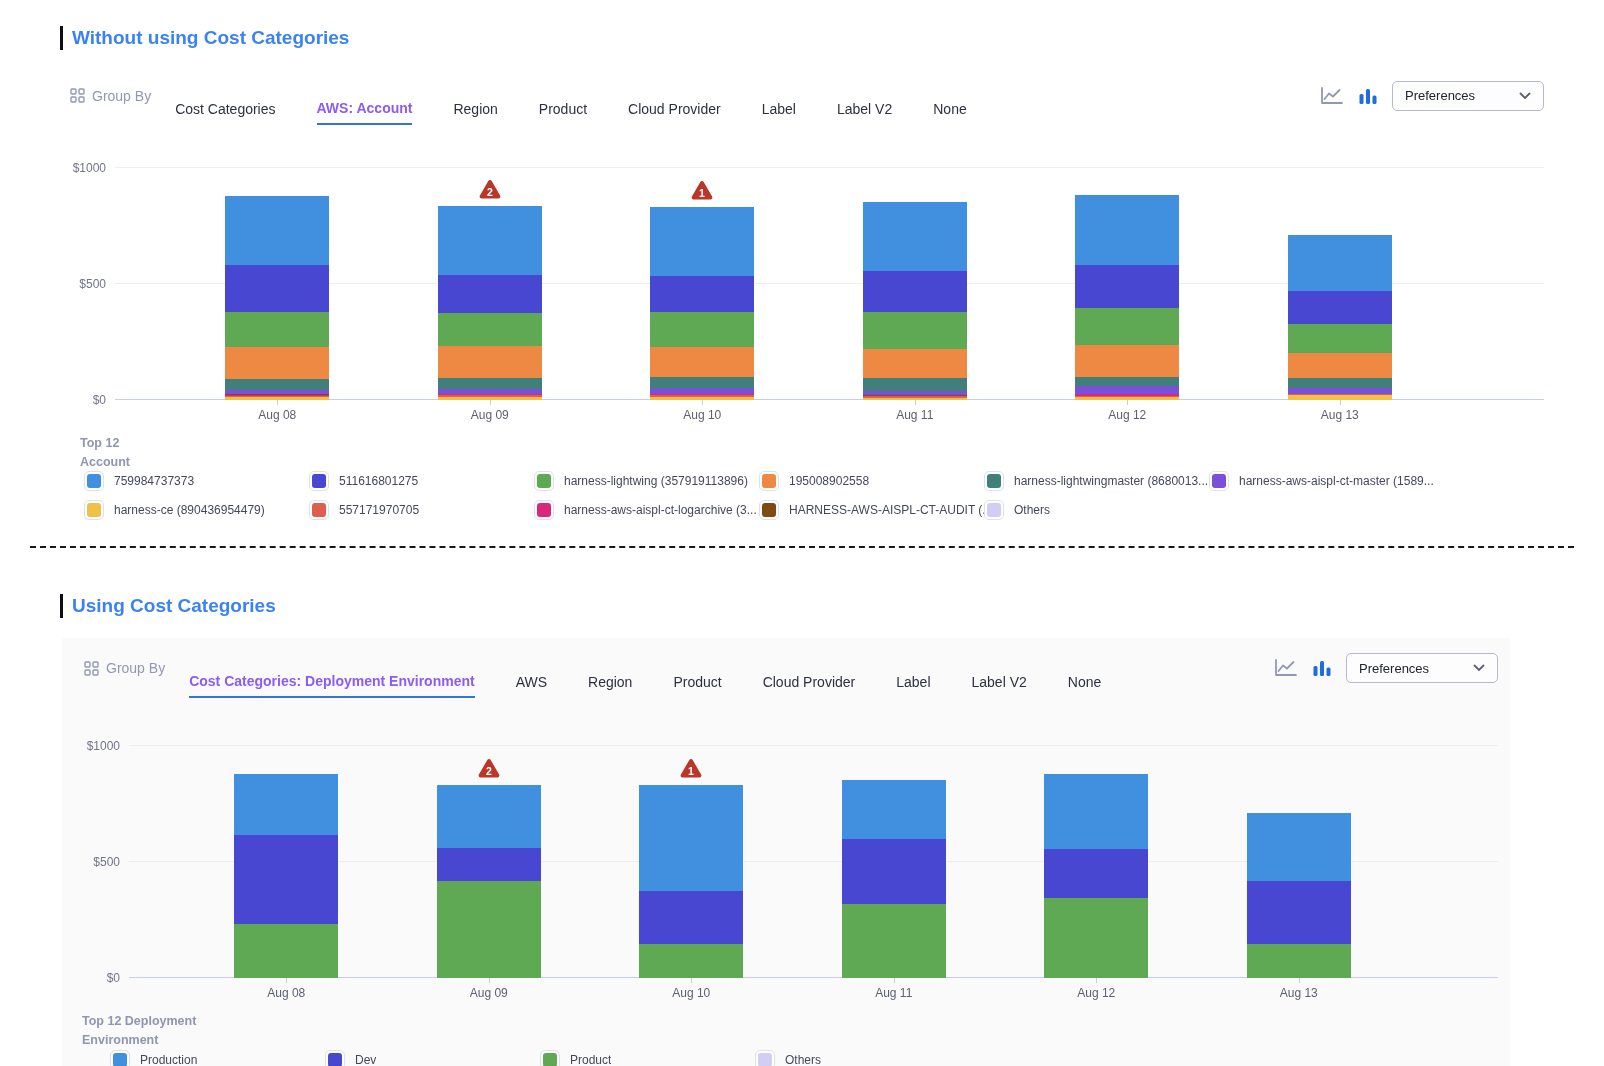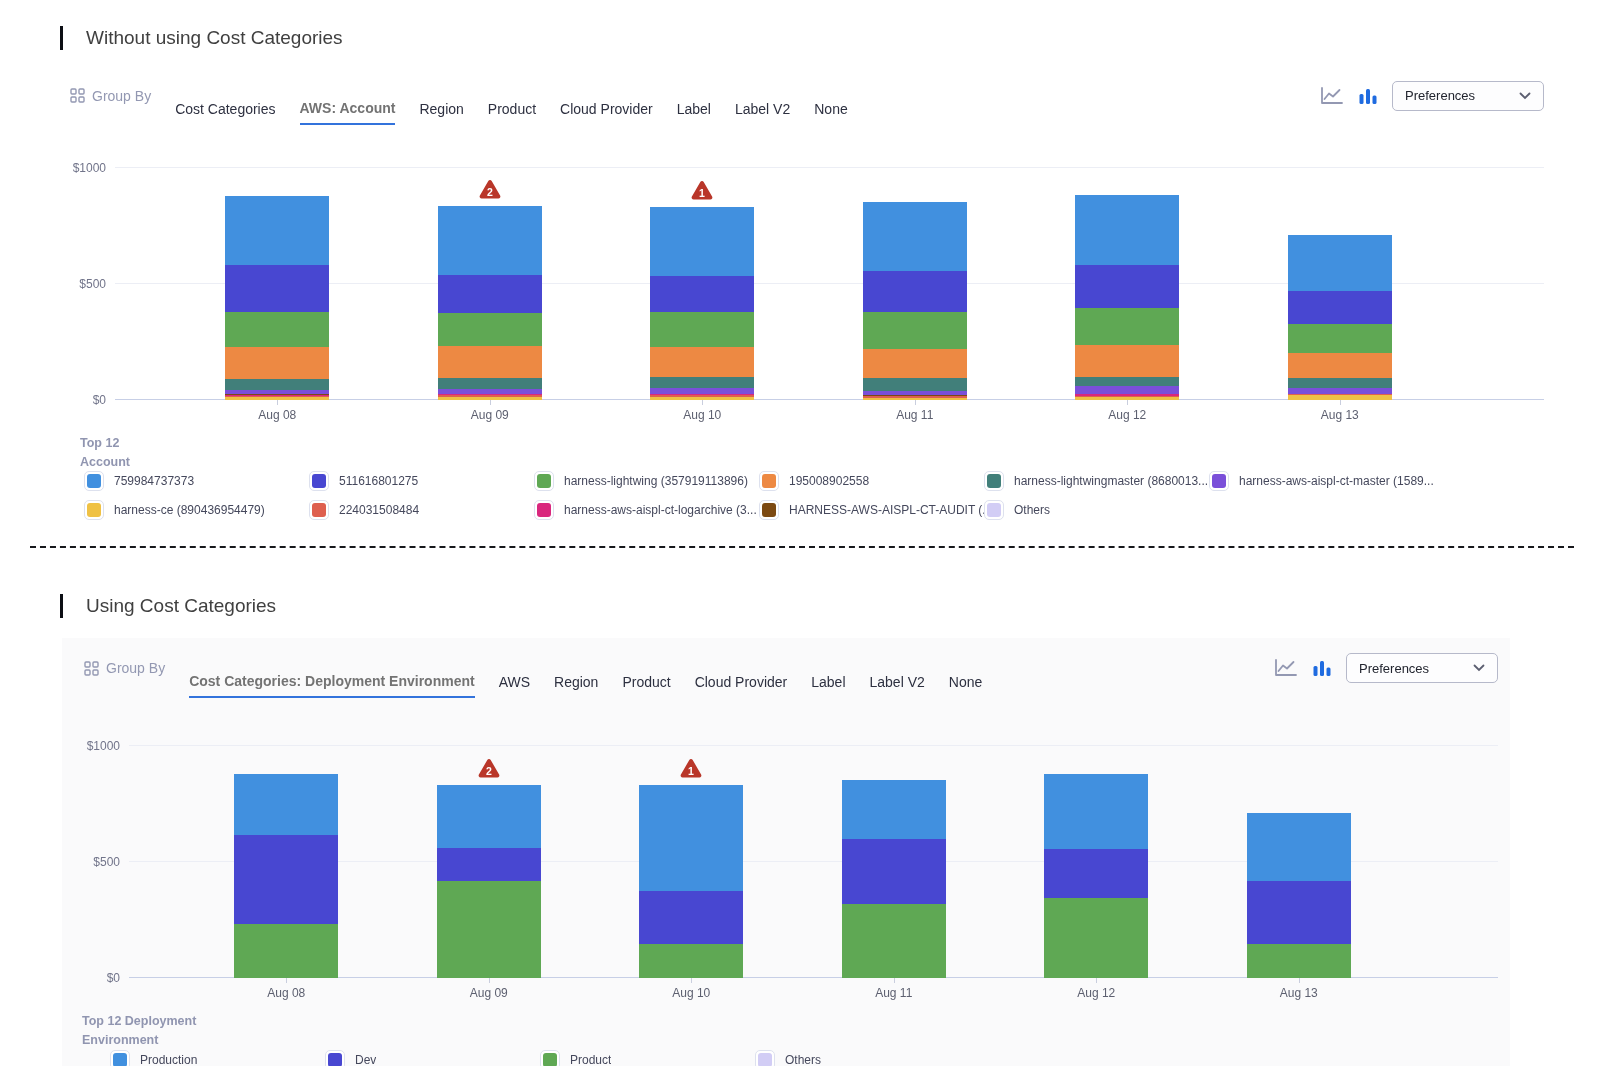--- a/index.html
+++ b/index.html
@@ -1,29 +1,29 @@
 <!DOCTYPE html>
 <html><head>
 <meta charset="utf-8">
 <style>
   * { box-sizing: border-box; margin: 0; padding: 0; }
   html,body { width: 1604px; height: 1066px; background: #ffffff; overflow: hidden;
     font-family: "Liberation Sans", sans-serif; color: #22252f; }
 
   .section { padding: 0 60px; }
-  .section-title { margin-top: 26px; font-size: 19px; font-weight: 400; color: #404040;
-    border-left: 3px solid #0c0e14; padding-left: 23px; line-height: 1.25; width: max-content; }
+  .section-title { margin-top: 26px; font-size: 19px; font-weight: 700; color: #3b82f6;
+    border-left: 3px solid #0c0e14; padding-left: 9px; line-height: 1.25; width: max-content; }
 
   
   .toolbar { display: flex; align-items: center; margin-top: 30px; height: 32px; }
   .groupby { display: flex; align-items: center; gap: 7px; color: #9398b2; font-size: 14px;
     margin-left: 10px; margin-right: 24px; flex: none; }
-  .tabs { display: flex; align-items: center; gap: 24px; margin-top: 28px; }
+  .tabs { display: flex; align-items: center; gap: 41px; margin-top: 28px; }
   .tab { font-size: 14px; color: #2d3040; cursor: pointer; padding: 6px 0 7px 0; white-space: nowrap; }
-  .tab.active { font-weight: 700; color: #737373; border-bottom: 2.5px solid #3373dc; text-align: center; }
+  .tab.active { font-weight: 700; color: #8b5cf6; border-bottom: 2.5px solid #3373dc; text-align: center; }
   .toolbar-right { margin-left: auto; display: flex; align-items: center; gap: 14px; }
   .chart-toggle { display: inline-flex; align-items: center; }
   .prefs { display: flex; align-items: center; justify-content: space-between; width: 152px; height: 30px;
     border: 1px solid #b6b9ca; border-radius: 5px; background: #fdfdfe; padding: 0 12px;
     font-size: 13px; color: #22252f; font-family: "Liberation Sans", sans-serif; cursor: pointer; }
 
   
   .chart-wrap { position: relative; margin-top: 34px; padding-left: 55px; height: 282px; }
   .plot { position: relative; height: 254px; }
   .gridline { position: absolute; left: 0; right: 0; height: 1px; background: #eceef5; }
@@ -278,21 +278,21 @@
         <div class="legend-item">
           <div class="swatch-ring">
             <div class="swatch" style="background: rgb(239, 193, 69);"></div>
           </div>
           <span class="legend-label">harness-ce (890436954479)</span>
         </div>
         <div class="legend-item">
           <div class="swatch-ring">
             <div class="swatch" style="background: rgb(222, 95, 79);"></div>
           </div>
-          <span class="legend-label">224031508484</span>
+          <span class="legend-label">557171970705</span>
         </div>
         <div class="legend-item">
           <div class="swatch-ring">
             <div class="swatch" style="background: rgb(217, 39, 126);"></div>
           </div>
           <span class="legend-label">harness-aws-aispl-ct-logarchive (3...</span>
         </div>
         <div class="legend-item">
           <div class="swatch-ring">
             <div class="swatch" style="background: rgb(124, 74, 18);"></div>

